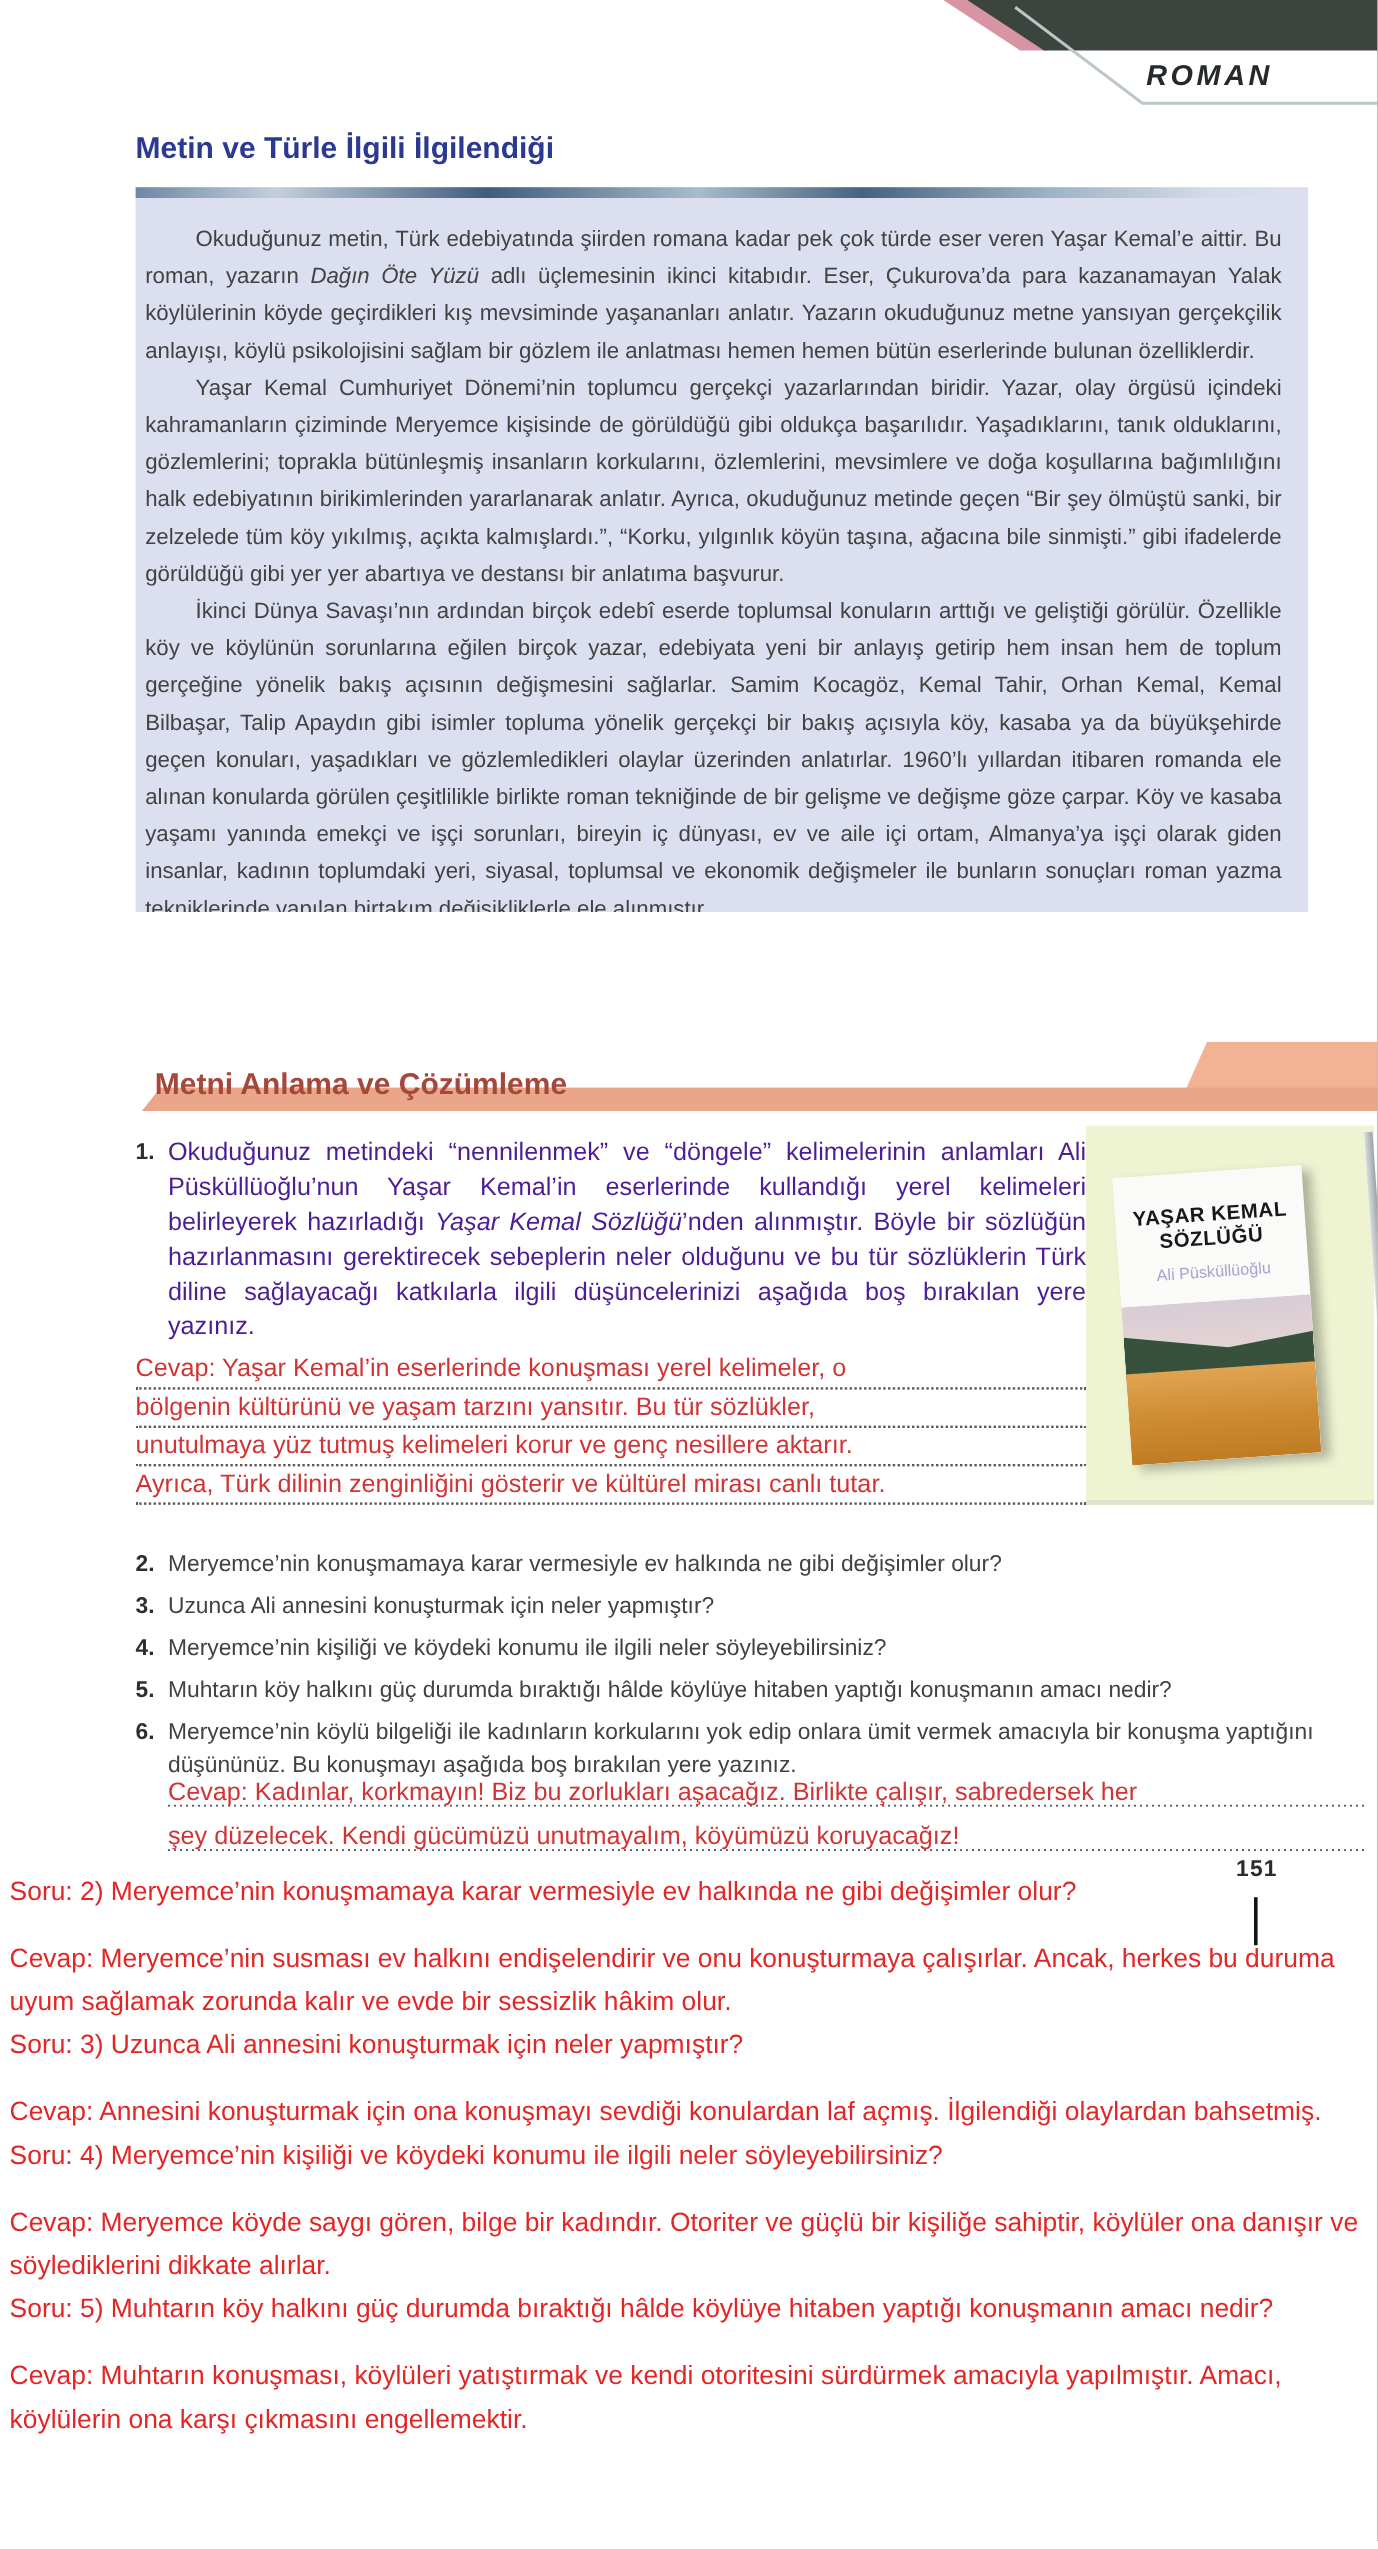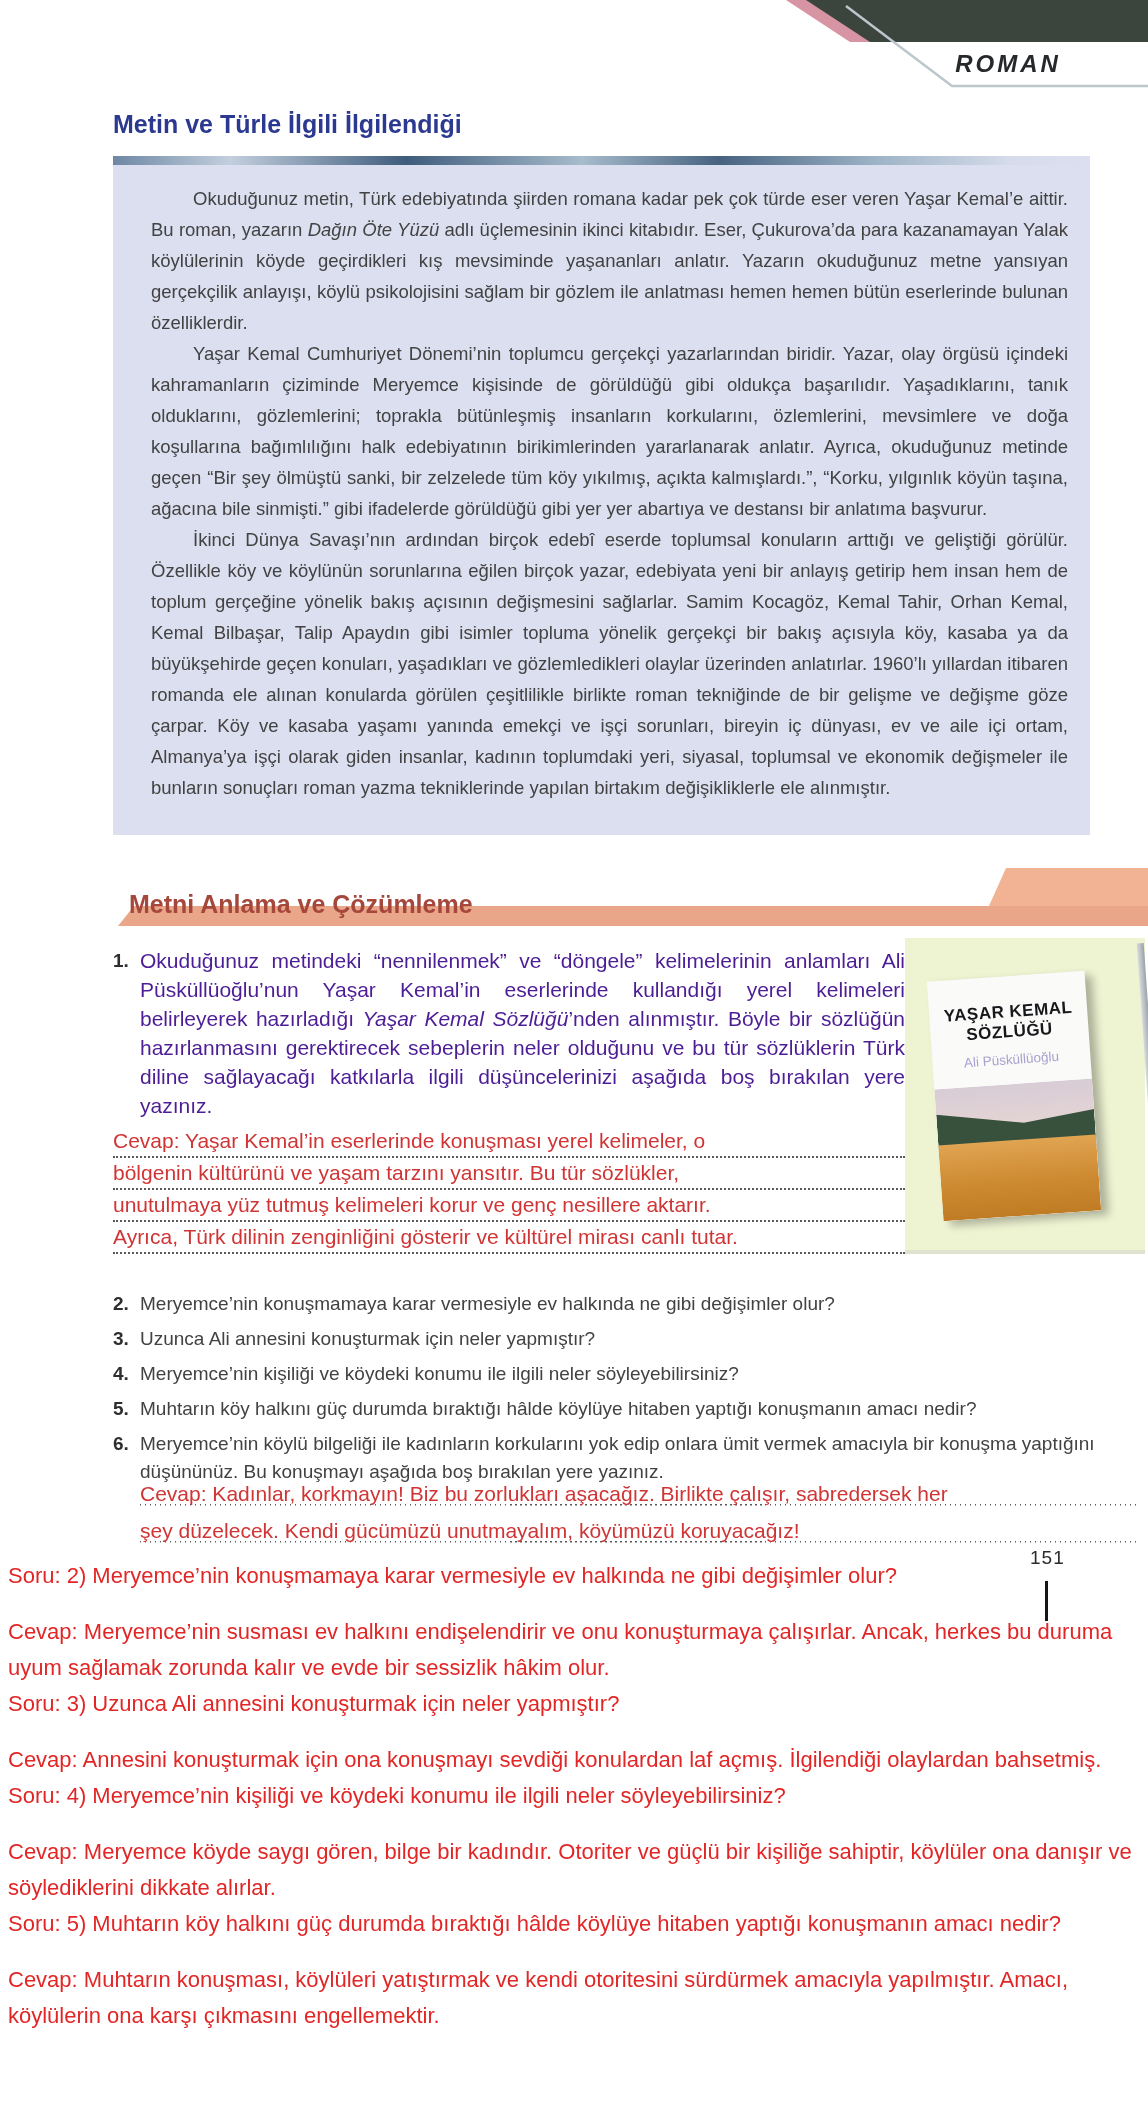--- a/index.html
+++ b/index.html
@@ -17,22 +17,22 @@
   
   .title1{
     position:absolute;left:113px;top:110px;margin:0;
     font-size:25px;font-weight:800;color:#2b3990;
   }
   .gradbar{
     position:absolute;left:113px;top:156px;width:977px;height:9px;
     background:linear-gradient(90deg,#6d87a4 0%,#c3cfdd 12%,#3f5c7c 30%,#a7bccc 48%,#46627f 62%,#9db3c6 78%,#d6dcea 92%,#dcdff0 100%);
   }
   .explbox{
-    position:absolute;left:113px;top:165px;width:977px;height:670px;
-    background:#dcdff0;box-sizing:border-box;padding:18px 22px 0 38px;
+    position:absolute;left:113px;top:165px;width:977px;height:595px;
+    background:#dcdff0;box-sizing:border-box;padding:18px 22px 0 8px;
     font-size:18.5px;line-height:31px;text-align:justify;color:#424242;
     overflow:hidden;
   }
   .explbox p{margin:0;text-indent:42px;}
   
   .title2{
     position:absolute;left:113px;top:874px;margin:16px;
     font-size:25px;font-weight:800;color:#a6473c;
   }
   .band-right{
@@ -82,21 +82,21 @@
   .qlrow .qnum{line-height:28px;}
   .qltext{flex:1;margin:0;font-size:19px;line-height:28px;color:#424242;}
   
   .ans6{position:absolute;left:140px;top:1477px;width:1000px;}
   .ans6line{
     height:37px;line-height:34px;font-size:21px;color:#d03434;white-space:nowrap;
     background-image:repeating-linear-gradient(to right,#5a5a5a 0 1.5px,transparent 1.5px 5px);
     background-size:100% 1.5px;background-repeat:no-repeat;background-position:0 27px;
   }
   
-  .pagenum{position:absolute;left:1030px;top:1547px;font-size:19px;color:#2c2c2c;letter-spacing:1px;}
+  .pagenum{position:absolute;left:1030px;top:1547px;font-size:19px;color:#2c2c2c;letter-spacing:1px;font-weight:bold;}
   .pagetick{position:absolute;left:1045px;top:1581px;width:3px;height:40px;background:#151515;}
   
   .bottomqa{position:absolute;left:8px;top:1558px;width:1134px;
     color:#e22626;font-size:22px;line-height:36px;}
   .bottomqa p{margin:0;}
   .bottomqa p.soru{margin-bottom:20px;}
 </style>
 </head>
 <body>
 

